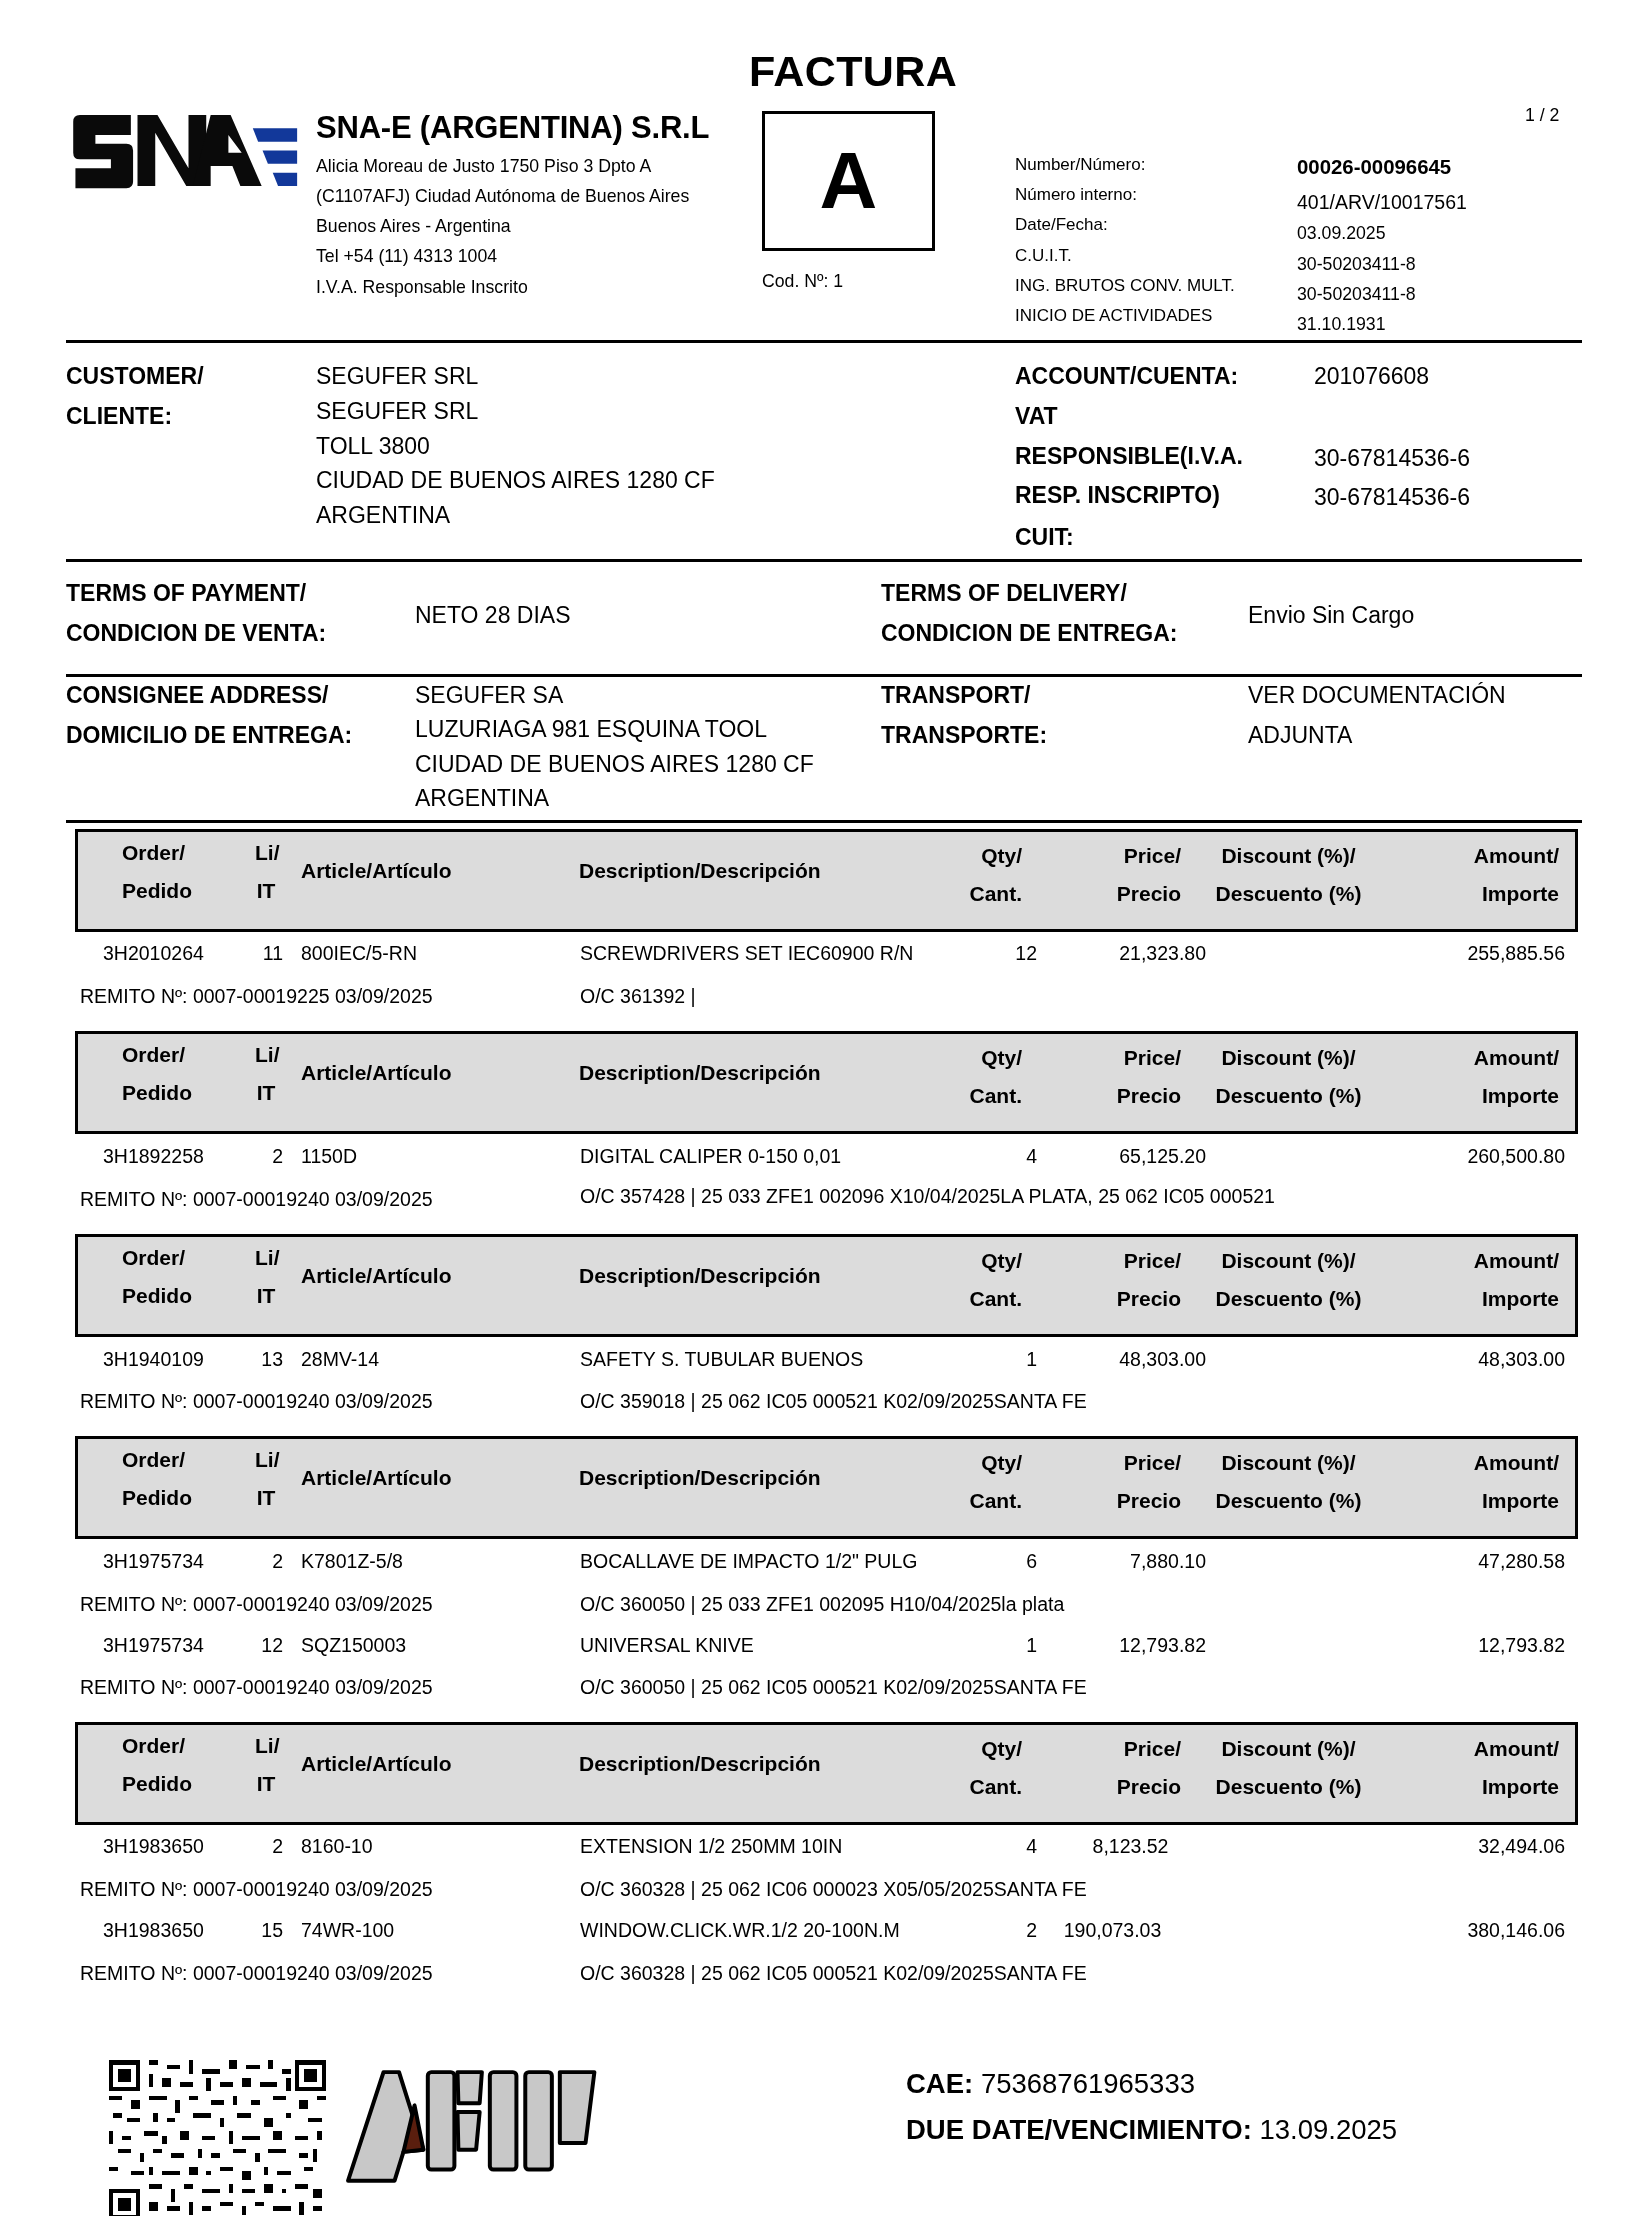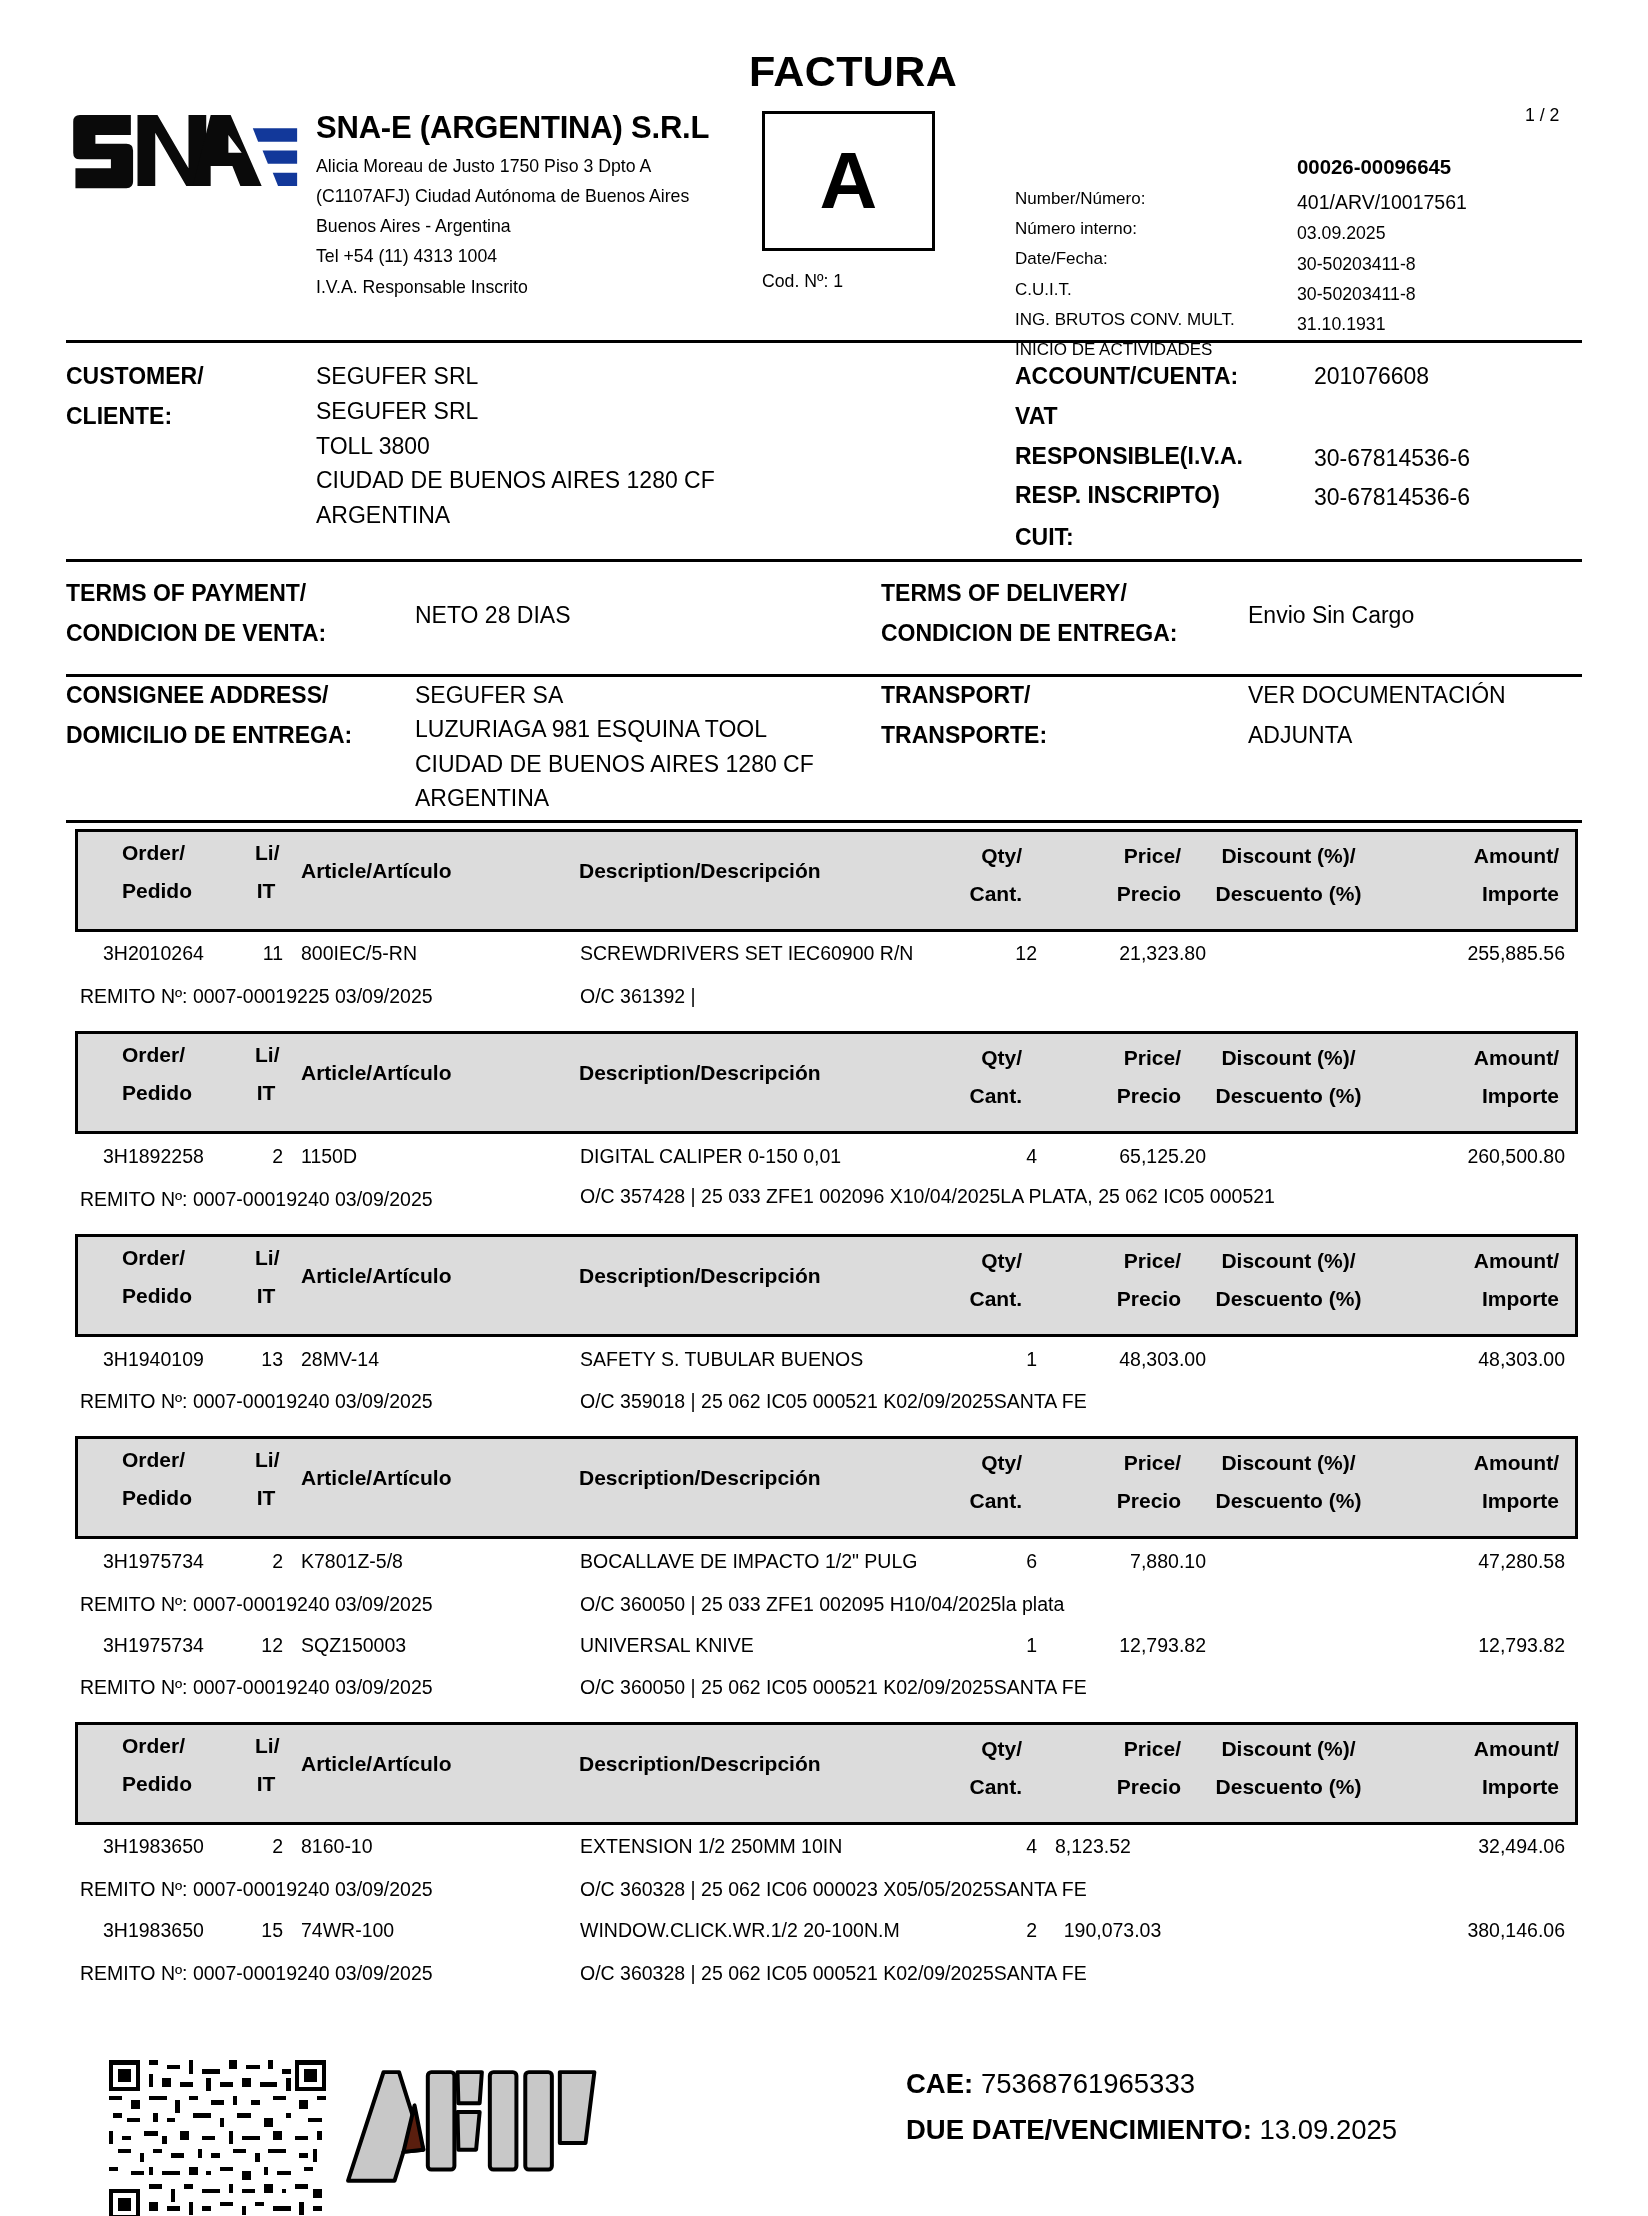--- a/index.html
+++ b/index.html
@@ -12,21 +12,21 @@
     #factura-title { left: 749px; top: 47px; font-size: 43px; font-weight: bold; letter-spacing: 0.4px; }
     #letter-box { left: 762px; top: 111px; width: 173px; height: 140px; border: 3.1px solid #000; box-sizing: border-box;
                   display: flex; align-items: center; justify-content: center; font-size: 80px; font-weight: bold; }
     #cod { left: 762px; top: 271px; width: 173px; text-align: left; font-size: 17.7px; }
     #page-num { left: 1525px; top: 105px; font-size: 17.7px; }
 
     #logo { left: 71px; top: 106px; width: 235px; height: 89px; }
     #company-name { left: 316px; top: 110px; font-size: 31px; font-weight: bold; letter-spacing: -0.2px; }
     .comp-line { left: 316px; font-size: 17.7px; }
 
-    .meta-label { left: 1015px; font-size: 17px; margin-top: 34px; }
+    .meta-label { left: 1015px; font-size: 17px; }
     .meta-value { left: 1297px; font-size: 17.7px; }
 
     .hr { left: 66px; width: 1516px; height: 3.1px; background: #000; }
 
     
     .sec-label { font-size: 23px; font-weight: bold; }
     .sec-value { font-size: 23px; }
 
     
     .thead { left: 75px; width: 1503px; height: 103px; background: #dcdcdc; border: 3.1px solid #000; box-sizing: border-box; }
@@ -236,21 +236,21 @@
   <div class="th" style="left:997px; top:5.3px; width:106px; text-align:right"><span>Price/</span><br><span>Precio</span></div>
   <div class="th" style="left:1133px; top:5.3px; width:155px; text-align:center"><span>Discount (%)/</span><br><span>Descuento (%)</span></div>
   <div class="th" style="left:1330px; top:5.3px; width:151px; text-align:right"><span>Amount/</span><br><span>Importe</span></div>
 </div>
 <div>
   <div class="row" style="left:103px; top:1835px">3H1983650</div>
   <div class="row" style="left:248px; top:1835px; width:35px; text-align:right">2</div>
   <div class="row" style="left:301px; top:1835px">8160-10</div>
   <div class="row" style="left:580px; top:1835px">EXTENSION 1/2 250MM 10IN</div>
   <div class="row" style="left:931px; top:1835px; width:106px; text-align:right">4</div>
-  <div class="row" style="left:1055px; top:1835px; width:151px; text-align:left">8,123.52</div>
+  <div class="row" style="left:1055px; top:1835px; width:151px; text-align:center">8,123.52</div>
   <div class="row" style="left:1370px; top:1835px; width:195px; text-align:right">32,494.06</div>
   <div class="row" style="left:80px; top:1878px">REMITO Nº: 0007-00019240 03/09/2025</div>
   <div class="row" style="left:580px; top:1878px">O/C 360328 |  25 062 IC06 000023 X05/05/2025SANTA FE</div>
 </div>
 <div>
   <div class="row" style="left:103px; top:1919px">3H1983650</div>
   <div class="row" style="left:248px; top:1919px; width:35px; text-align:right">15</div>
   <div class="row" style="left:301px; top:1919px">74WR-100</div>
   <div class="row" style="left:580px; top:1919px">WINDOW.CLICK.WR.1/2 20-100N.M</div>
   <div class="row" style="left:931px; top:1919px; width:106px; text-align:right">2</div>

